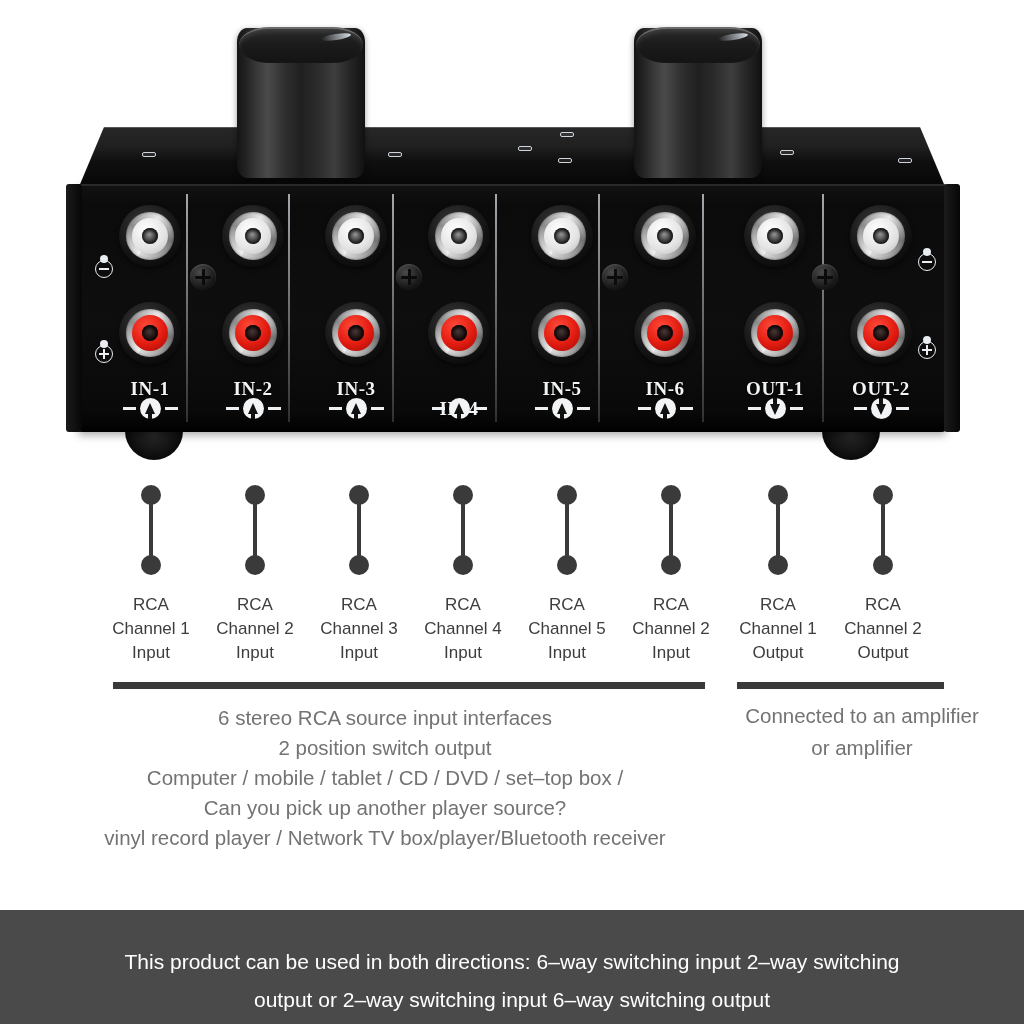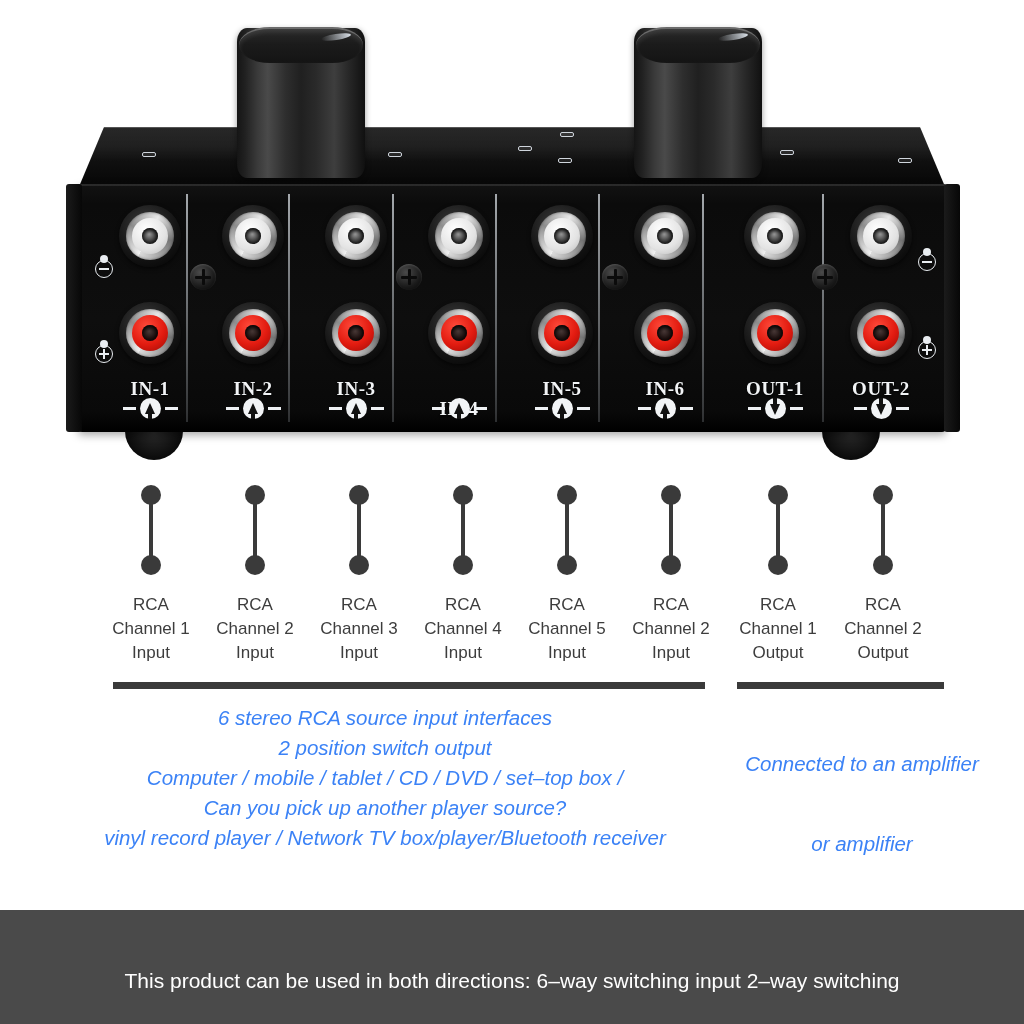--- a/index.html
+++ b/index.html
@@ -192,28 +192,28 @@
 
   
   .chan-label {
     position:absolute; z-index:3; text-align:center; width:110px;
     color:#3d3d3d; font-size:17px; line-height:24px;
     font-family: "Liberation Sans", sans-serif;
   }
 
   .group-bar { position:absolute; z-index:3; height:7px; background:#3a3a3a; }
 
-  .desc-block { position:absolute; z-index:3; color:#3b82f6;font-style:italic; }
+  .desc-block { position:absolute; z-index:3; color:#737373; }
   .desc-line {
     font-size: 20.5px; line-height: 30px; text-align:center;
     font-family: "Liberation Sans", sans-serif; white-space:nowrap;
   }
   #desc-left  { left: 60px;  top: 703px; width: 650px; }
   #desc-right { left: 700px; top: 700px; width: 324px; }
-  #desc-right .desc-line { font-size: 20.5px; line-height: 32px; margin-top: 48px; }
+  #desc-right .desc-line { font-size: 20.5px; line-height: 32px; }
 
   
   #bottom-banner {
     position:absolute; left:0; top:910px; width:1024px; height:142px;
     background:#4a4a4a; z-index:3;
     display:flex; flex-direction:column; align-items:center; justify-content:center;
   }
   #bottom-banner .banner-line {
     color:#ffffff; font-size:21px; line-height:38px; text-align:center;
     font-family: "Liberation Sans", sans-serif; white-space:nowrap;
@@ -501,15 +501,16 @@
     <div class="desc-line">vinyl record player / Network TV box/player/Bluetooth receiver</div>
   </div>
 
   <div class="desc-block" id="desc-right">
     <div class="desc-line">Connected to an amplifier</div>
     <div class="desc-line">or amplifier</div>
   </div>
 
   <div id="bottom-banner">
     <div class="banner-line">This product can be used in both directions: 6–way switching input 2–way switching</div>
+    <div class="banner-line">output or 2–way switching input 6–way switching output</div>
   </div>
 
 </div>
 
 </body></html>

